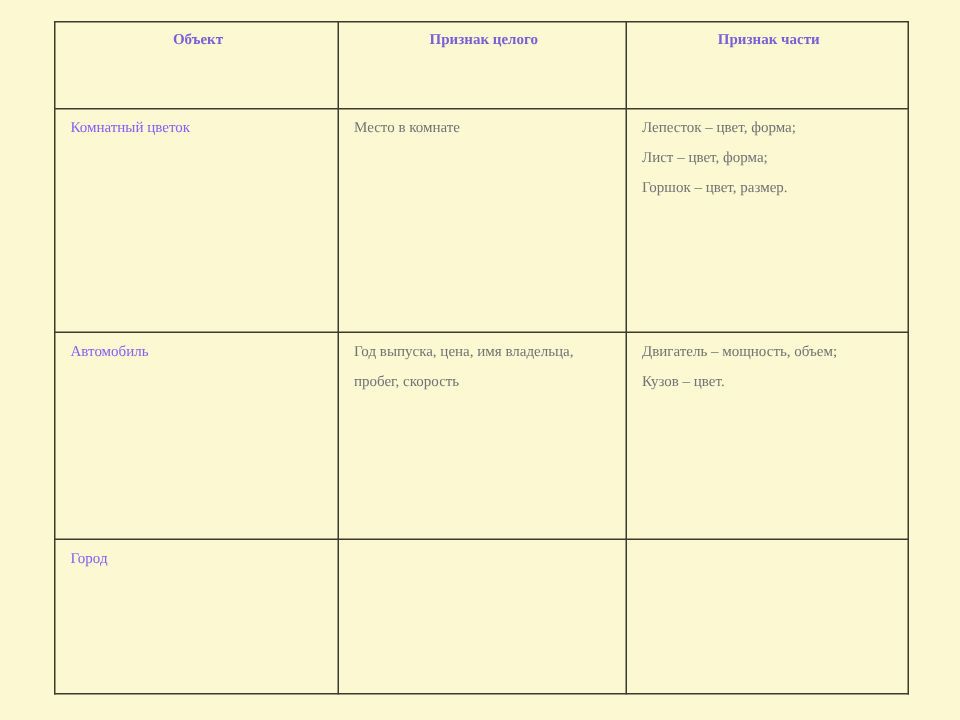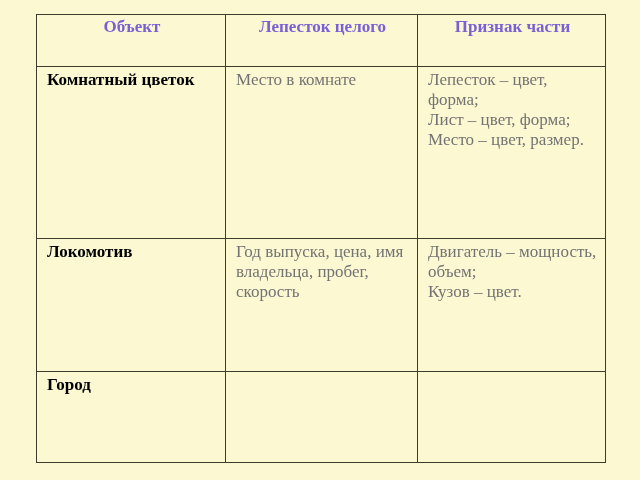--- a/index.html
+++ b/index.html
@@ -28,34 +28,34 @@
     border-collapse: collapse;
     table-layout: fixed;
   }
   table.grid col.c1 { width: 189px; }
   table.grid col.c2 { width: 192px; }
   table.grid col.c3 { width: 188px; }
   table.grid th, table.grid td {
     border: 1px solid #3c3b2c;
     vertical-align: top;
     padding: 3px 8px 3px 10px;
-    font-size: 17px;
+    font-size: 10px;
     line-height: 20px;
     overflow: hidden;
   }
   table.grid th {
     text-align: center;
     font-weight: bold;
     color: #7a5fd6;
     padding-top: 2px;
     padding-bottom: 2px;
   }
   td.obj {
-    font-weight: bold;
-    color: #000000;
+    font-weight: normal;
+    color: #8b5cf6;
   }
   td.whole, td.parts {
     color: #737373;
     white-space: pre-line;
   }
   tr.hrow   { height: 26px; }
   tr.r0 { height: 63px; }
   tr.r1 { height: 43px; }
   tr.r2 { height: 87px; }
   tr.r3 { height: 62px; }
@@ -68,32 +68,32 @@
 <div class="slide">
   <table class="grid">
     <colgroup>
       <col class="c1">
         <col class="c2">
         <col class="c3">
     </colgroup>
     <tbody>
         <tr class="hrow">
       <th>Объект</th>
-      <th>Лепесток целого</th>
+      <th>Признак целого</th>
       <th>Признак части</th>
     </tr>
     <tr class="r0">
       <td class="obj">Комнатный цветок</td>
       <td class="whole">Место в комнате</td>
       <td class="parts">Лепесток – цвет, форма;
 Лист – цвет, форма;
-Место – цвет, размер.</td>
+Горшок – цвет, размер.</td>
     </tr>
     <tr class="r3">
-      <td class="obj">Локомотив</td>
+      <td class="obj">Автомобиль</td>
       <td class="whole">Год выпуска, цена, имя владельца, пробег, скорость</td>
       <td class="parts">Двигатель – мощность, объем;
 Кузов – цвет.</td>
     </tr>
     <tr class="r5">
       <td class="obj">Город</td>
       <td class="whole"></td>
       <td class="parts"></td>
     </tr>
   </tbody>

